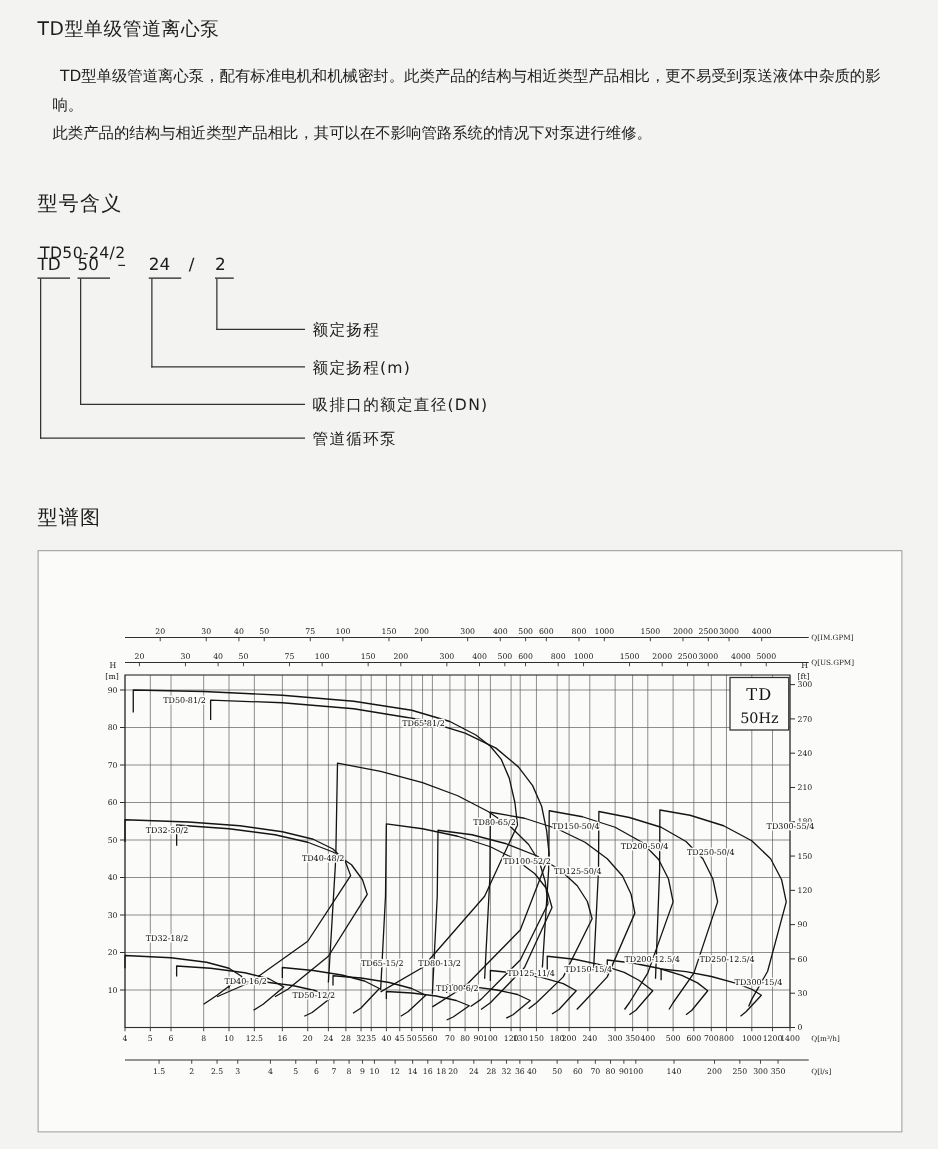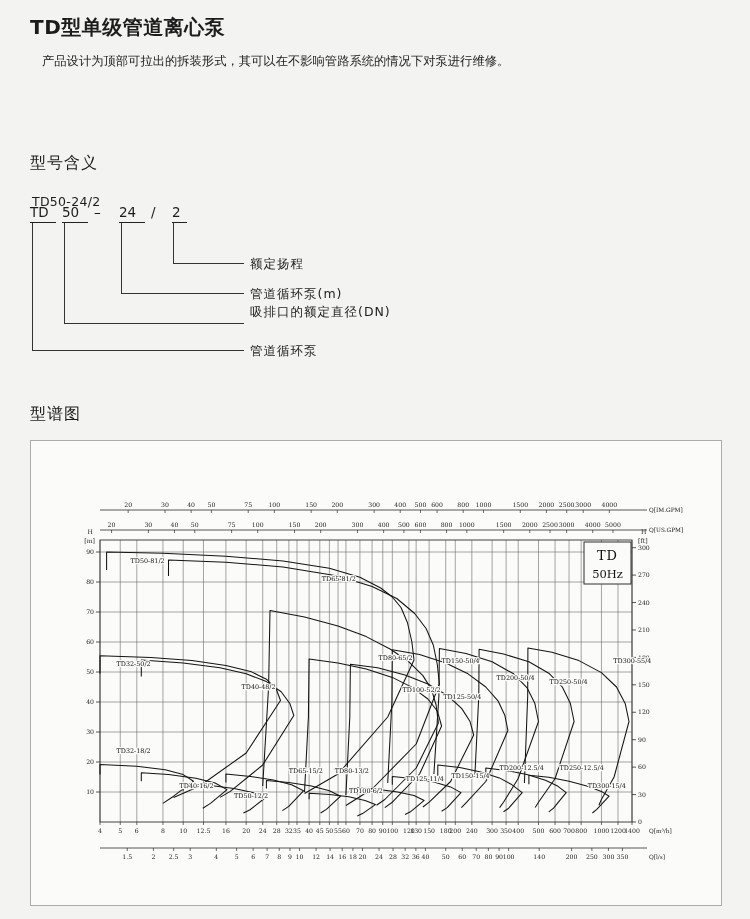--- a/index.html
+++ b/index.html
@@ -3,21 +3,21 @@
 <meta charset="utf-8">
 <style>
   html,body{margin:0;padding:0}
   body{
     width:750px;height:919px;position:relative;
     background:#f3f3f1;color:#1c1c1c;
     font-family:"DejaVu Sans","Liberation Sans",sans-serif;
     overflow:hidden;
   }
   .abs{position:absolute}
-  .h1{left:30px;top:14px;font-size:20px;font-weight:bold;letter-spacing:.5px}
+  .h1{left:30px;top:14px;font-size:15px;font-weight:normal;letter-spacing:.5px}
   .intro{left:42px;top:50px;width:678px;font-size:12.3px;line-height:22.5px}
   .intro p{margin:0}
   .intro p.first{text-indent:6px}
   .h2{left:30px;font-size:16px;font-weight:normal;letter-spacing:1px}
   .h2.model{top:153px}
   .h2.spectrum{top:404px}
   .example{left:32px;top:194px;font-size:12.5px;letter-spacing:.3px}
   .tok{position:absolute;top:204px;font-size:13.5px;height:18px}
   .tok.u{border-bottom:1px solid #222}
   .t0{left:30px;width:26px}
@@ -25,55 +25,56 @@
   .t2{left:94px}
   .t3{left:119px;width:26px}
   .t4{left:151px}
   .t5{left:172px;width:15px}
   .cline{position:absolute;border-left:1px solid #333;border-bottom:1px solid #333}
   .c0{left:173px;top:223px;width:70px;height:40px}
   .c1{left:121px;top:223px;width:122px;height:70px}
   .c2{left:64px;top:223px;width:179px;height:100px}
   .c3{left:32px;top:223px;width:211px;height:127px}
   .clabel{position:absolute;left:250px;font-size:12.5px;font-weight:500;letter-spacing:1px}
-  .l0{top:256px}.l1{top:286px}.l2{top:304px}.l3{top:343px}
+  .l0{top:256px}.l1{top:286px}.l2{top:316px}.l3{top:343px}
   .chart-box{left:30px;top:440px;width:690px;height:464px;background:#fbfbfa;border:1px solid #ababab}
   svg{position:absolute;left:33px;top:450px}
   .tk{font:6.2px "DejaVu Serif","Liberation Serif",serif;fill:#222}
   .un{font:5.8px "DejaVu Serif","Liberation Serif",serif;fill:#222}
   .cl{font:6.4px "DejaVu Serif","Liberation Serif",serif;fill:#101010;
       paint-order:stroke;stroke:#fbfbfa;stroke-width:2.4px;stroke-linejoin:round}
   .bg1{font:13px "DejaVu Serif","Liberation Serif",serif;fill:#111;letter-spacing:1px}
   .bg2{font:11.5px "DejaVu Serif","Liberation Serif",serif;fill:#111}
 </style>
 </head>
 <body>
 
 <div class="abs h1">TD型单级管道离心泵</div>
 
 <div class="abs intro">
-  <p>产品设计为顶部可拉出的拆装形式，其可以在不影响管路系统的情况下对泵进行维修。</p>
+  <p class="first">TD型单级管道离心泵，配有标准电机和机械密封。此类产品的结构与相近类型产品相比，更不易受到泵送液体中杂质的影响。</p>
+  <p>此类产品的结构与相近类型产品相比，其可以在不影响管路系统的情况下对泵进行维修。</p>
 </div>
 
 <div class="abs h2 model">型号含义</div>
 <div class="abs example">TD50-24/2</div>
 
 <span class="tok u t0">TD</span>
 <span class="tok u t1">50</span>
 <span class="tok t2">–</span>
 <span class="tok u t3">24</span>
 <span class="tok t4">/</span>
 <span class="tok u t5">2</span>
 
 <div class="cline c0"></div>
 <div class="cline c1"></div>
 <div class="cline c2"></div>
 <div class="cline c3"></div>
 <div class="clabel l0">额定扬程</div>
-<div class="clabel l1">管道循环泵(m)</div>
+<div class="clabel l1">额定扬程(m)</div>
 <div class="clabel l2">吸排口的额定直径(DN)</div>
 <div class="clabel l3">管道循环泵</div>
 
 <div class="abs h2 spectrum">型谱图</div>
 <div class="abs chart-box"></div>
 <svg width="682" height="448" viewBox="0 0 682 448">
     <line x1="67" y1="90" x2="67" y2="372" stroke="#5c5c5c" stroke-width="0.55"></line>
     <line x1="87.26523112649403" y1="90" x2="87.26523112649403" y2="372" stroke="#5c5c5c" stroke-width="0.55"></line>
     <line x1="103.82313058633119" y1="90" x2="103.82313058633119" y2="372" stroke="#5c5c5c" stroke-width="0.55"></line>
     <line x1="129.94955752024228" y1="90" x2="129.94955752024228" y2="372" stroke="#5c5c5c" stroke-width="0.55"></line>

